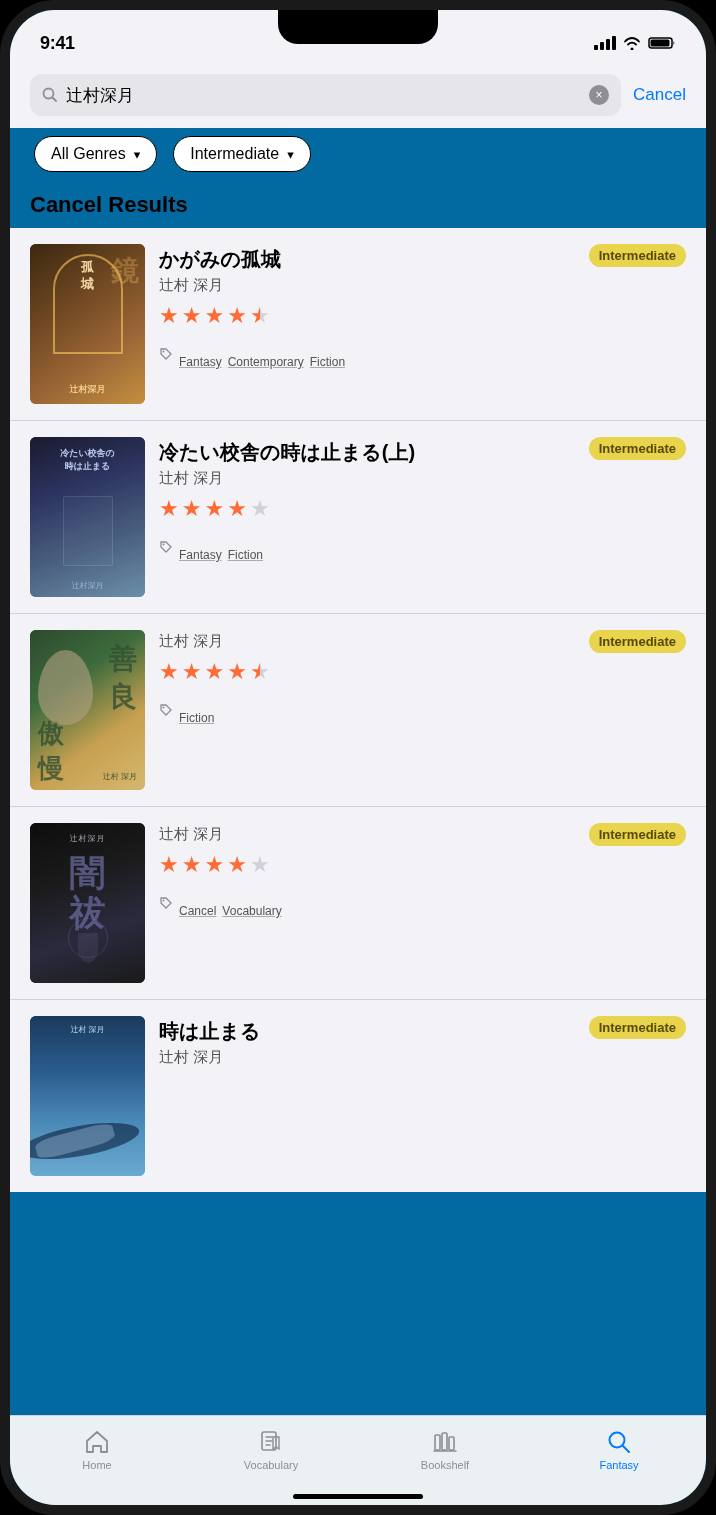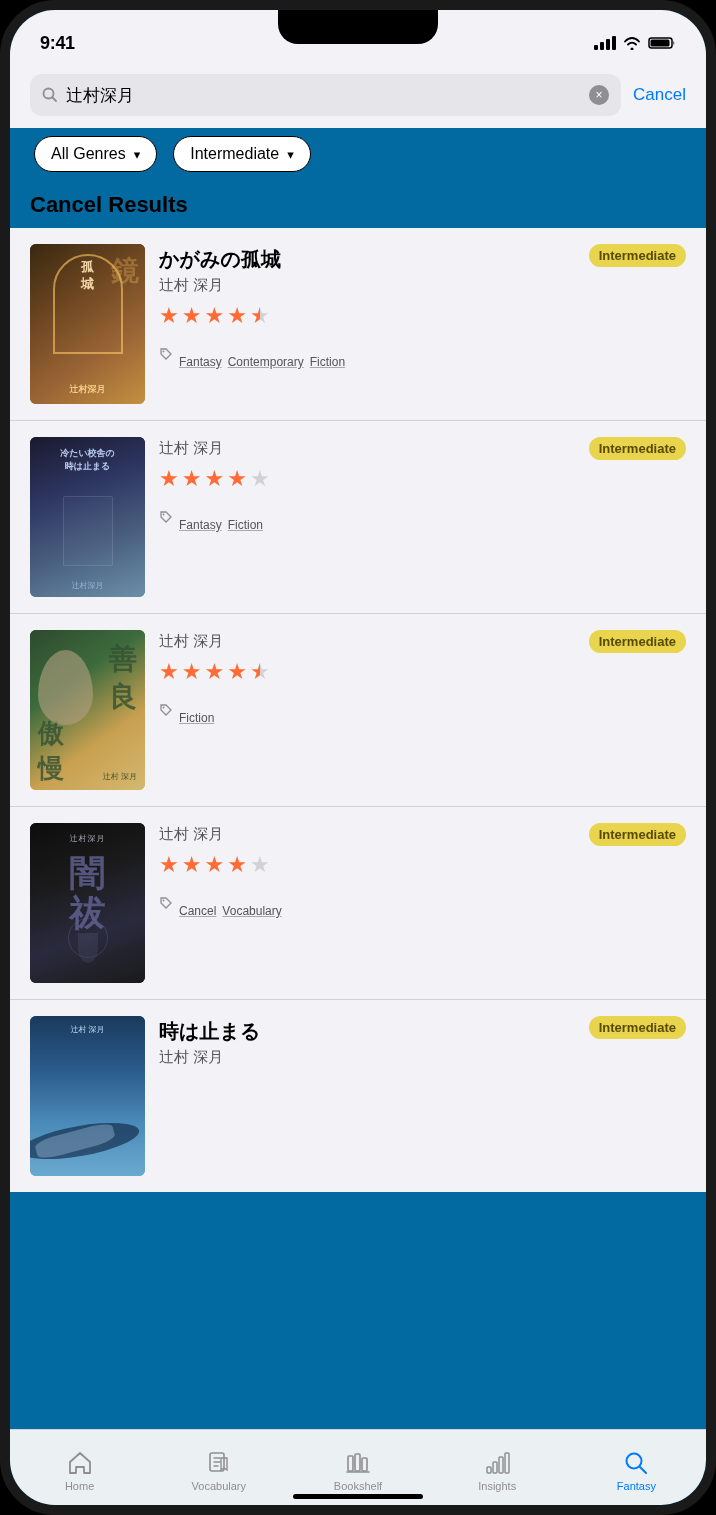--- a/index.html
+++ b/index.html
@@ -216,26 +216,26 @@
       text-decoration: underline;
       text-decoration-color: #aaa;
       cursor: pointer;
       margin-top: 16px;
     }
     .bottom-nav {
       position: absolute;
       bottom: 0;
       left: 0;
       right: 0;
-      height: 76px;
+      height: 90px;
       background: rgba(248,248,248,0.95);
       border-top: 1px solid #d1d1d6;
       display: flex;
       align-items: flex-start;
-      padding-top: 20px;
+      padding-top: 13px;
     }
     .nav-item {
       flex: 1;
       display: flex;
       flex-direction: column;
       align-items: center;
       gap: 4px;
       cursor: pointer;
     }
     .nav-label {
@@ -370,20 +370,21 @@
           <div style="position:absolute;bottom:6px;left:0;right:0;text-align:center;">
             <div style="font-size:8px;color:rgba(180,200,240,0.7);">辻村深月</div>
           </div>
           <div style="position:absolute;top:50%;left:50%;transform:translate(-50%,-30%);opacity:0.3;">
             <div style="width:50px;height:70px;border:1px solid rgba(255,255,255,0.4);border-radius:2px;background:rgba(200,210,240,0.1);"></div>
           </div>
         </div>
       </div>
       <div class="book-info">
         <div class="level-badge">Intermediate</div>
+        <div class="book-title">冷たい校舎の時は止まる(上)</div>
         <div class="book-author">辻村 深月</div>
         <div class="stars">
           <span class="star star-full">★</span>
           <span class="star star-full">★</span>
           <span class="star star-full">★</span>
           <span class="star star-full">★</span>
           <span class="star star-empty">★</span>
         </div>
         <div class="tags">
           <svg width="14" height="14" viewBox="0 0 14 14" fill="none">
@@ -503,29 +504,20 @@
       <svg width="26" height="26" viewBox="0 0 26 26" fill="none">
         <rect x="3" y="6" width="5" height="15" rx="1" stroke="#8e8e93" stroke-width="1.6"></rect>
         <rect x="10" y="4" width="5" height="17" rx="1" stroke="#8e8e93" stroke-width="1.6"></rect>
         <rect x="17" y="8" width="5" height="13" rx="1" stroke="#8e8e93" stroke-width="1.6"></rect>
         <line x1="2" y1="22" x2="24" y2="22" stroke="#8e8e93" stroke-width="1.6" stroke-linecap="round"></line>
       </svg>
       <span class="nav-label">Bookshelf</span>
     </div>
     <div class="nav-item">
       <svg width="26" height="26" viewBox="0 0 26 26" fill="none">
-        <rect x="3" y="17" width="4" height="6" rx="1" stroke="#8e8e93" stroke-width="1.5"></rect>
-        <rect x="9" y="12" width="4" height="11" rx="1" stroke="#8e8e93" stroke-width="1.5"></rect>
-        <rect x="15" y="7" width="4" height="16" rx="1" stroke="#8e8e93" stroke-width="1.5"></rect>
-        <rect x="21" y="3" width="4" height="20" rx="1" stroke="#8e8e93" stroke-width="1.5"></rect>
-      </svg>
-      <span class="nav-label">Insights</span>
-    </div>
-    <div class="nav-item">
-      <svg width="26" height="26" viewBox="0 0 26 26" fill="none">
         <circle cx="11" cy="11" r="7.5" stroke="#007aff" stroke-width="2"></circle>
         <path d="M17 17L23 23" stroke="#007aff" stroke-width="2" stroke-linecap="round"></path>
       </svg>
       <span class="nav-label active">Fantasy</span>
     </div>
   </div>
 
   <div class="home-indicator"></div>
 </div>
 

